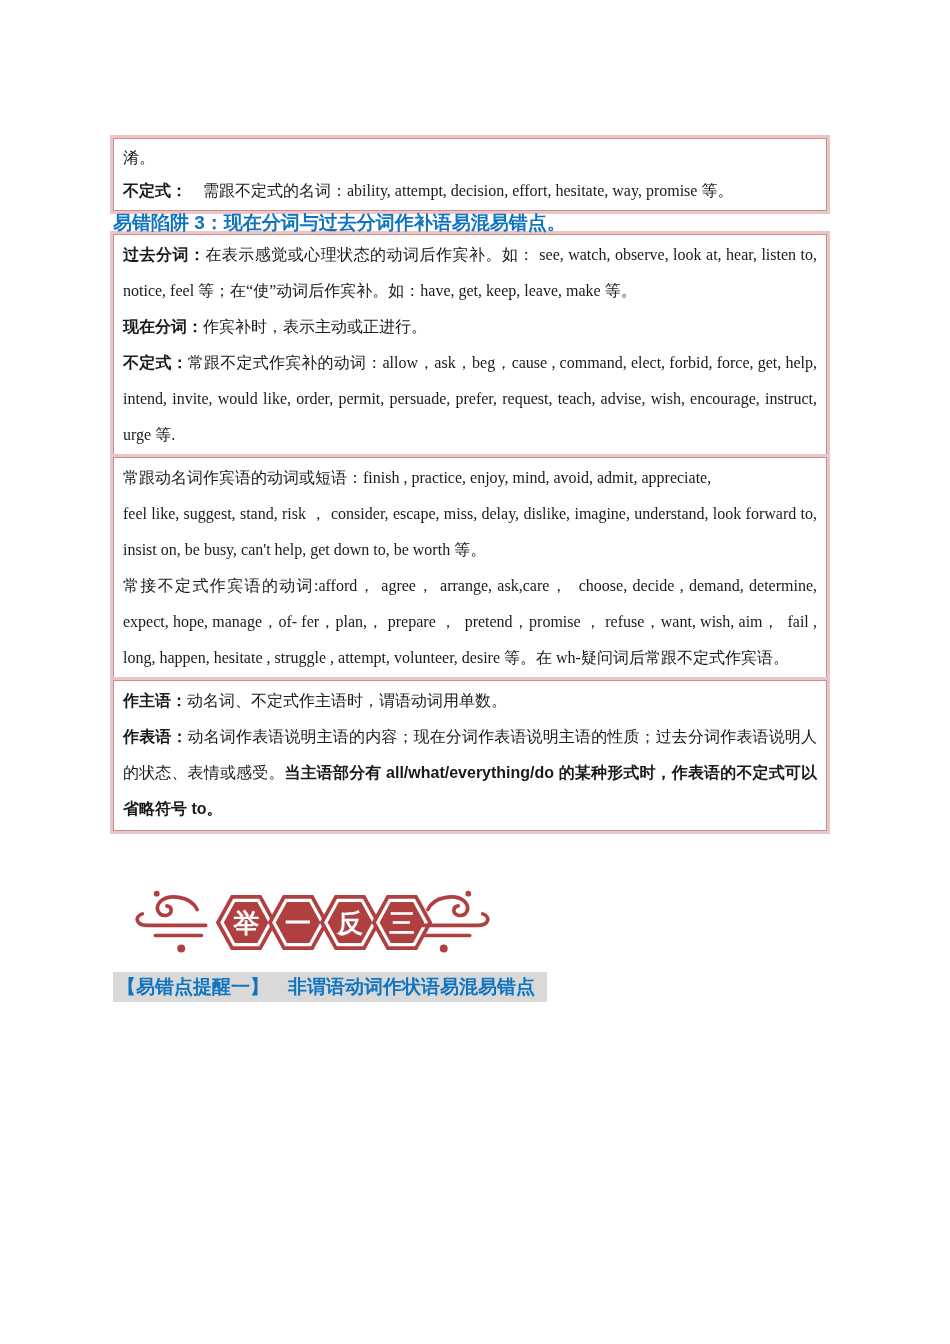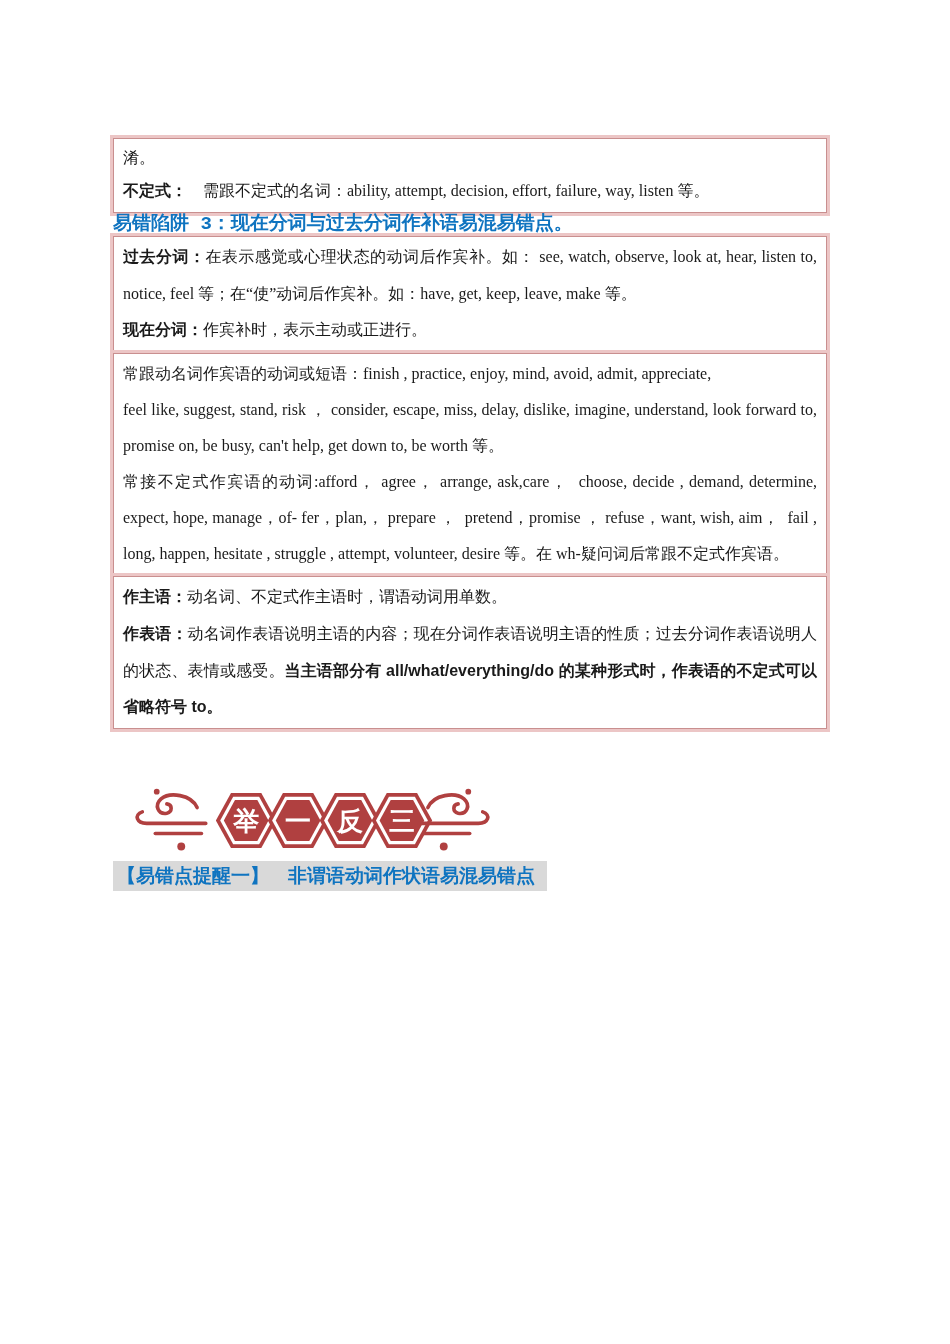--- a/index.html
+++ b/index.html
@@ -33,30 +33,30 @@
   }
   .rbox p {
     margin: 0;
     font-size: 16px;
     line-height: 36px;
     text-align: justify;
     white-space: pre-wrap;
   }
   .box1 p { line-height: 33px; }
   .lab {
-    font-family: Liberation Mono, monospace;
+    font-family: Liberation Sans, sans-serif;
     font-weight: bold;
   }
   .boldtail {
     font-family: "Liberation Sans", "DejaVu Sans", sans-serif;
     font-weight: bold;
   }
   h2.trap {
     margin: 0;
-    font-family: Liberation Mono, monospace;
+    font-family: Liberation Sans, sans-serif;
     font-weight: bold;
     font-size: 19px;
     line-height: 23px;
     color: var(--heading-blue);
   }
   .mt-h3 { margin-top: 44px; margin-bottom: 9px; }
   .mt-h4 { margin-top: 30px; margin-bottom: 9px; }
   .mt-h5 { margin-top: 68px; margin-bottom: 9px; }
   .banner {
     margin-top: 54px;
@@ -64,49 +64,50 @@
     width: 375px;
     height: 75px;
   }
   .banner svg { display: block; width: 375px; height: 75px; }
   .hex-char {
     font-family: "Liberation Sans", "DejaVu Sans", sans-serif;
     font-weight: bold;
   }
   .footer-bar {
     display: inline-block;
-    margin-top: 3px;
+    margin-top: 12px;
     background: var(--footer-bg);
     color: var(--heading-blue);
     font-family: "Liberation Sans", "DejaVu Sans", sans-serif;
     font-weight: bold;
     font-size: 19px;
     line-height: 23px;
     padding: 3px 12px 4px 4px;
   }
 </style>
 </head>
 <body>
 
 <div class="content">
 
   <div class="rbox box1">
     <p>淆。</p>
-    <p><span class="lab">不定式：</span><span>　需跟不定式的名词：ability, attempt, decision, effort, failure, way, listen 等。</span></p>
+    <p><span class="lab">不定式：</span><span>　需跟不定式的名词：ability, attempt, decision, effort, hesitate, way, promise 等。</span></p>
   </div>
 
   <h2 class="trap mt-h3">易错陷阱 3：现在分词与过去分词作补语易混易错点。</h2>
   <div class="rbox">
     <p><span class="lab">过去分词：</span><span>在表示感觉或心理状态的动词后作宾补。如： see, watch, observe, look at, hear, listen to, notice, feel 等；在“使”动词后作宾补。如：have, get, keep, leave, make 等。</span></p>
     <p><span class="lab">现在分词：</span><span>作宾补时，表示主动或正进行。</span></p>
+    <p><span class="lab">不定式：</span><span>常跟不定式作宾补的动词：allow，ask，beg，cause , command, elect, forbid, force, get, help, intend, invite, would like, order, permit, persuade, prefer, request, teach, advise, wish, encourage, instruct, urge 等.</span></p>
   </div>
 
   <div class="rbox">
     <p>常跟动名词作宾语的动词或短语：finish , practice, enjoy, mind, avoid, admit, appreciate,
-feel like, suggest, stand, risk ， consider, escape, miss, delay, dislike, imagine, understand, look forward to, promise on, be busy, can't help, get down to, be worth 等。</p>
+feel like, suggest, stand, risk ， consider, escape, miss, delay, dislike, imagine, understand, look forward to, insist on, be busy, can't help, get down to, be worth 等。</p>
     <p>常接不定式作宾语的动词:afford， agree， arrange, ask,care，  choose, decide , demand, determine, expect, hope, manage，of- fer，plan,， prepare ，  pretend，promise ， refuse，want, wish, aim，  fail , long, happen, hesitate , struggle , attempt, volunteer, desire 等。在 wh-疑问词后常跟不定式作宾语。</p>
   </div>
 
   <div class="rbox">
     <p><span class="lab">作主语：</span><span>动名词、不定式作主语时，谓语动词用单数。</span></p>
     <p><span class="lab">作表语：</span><span>动名词作表语说明主语的内容；现在分词作表语说明主语的性质；过去分词作表语说明人的状态、表情或感受。</span><span class="boldtail">当主语部分有 all/what/everything/do 的某种形式时，作表语的不定式可以省略符号 to。</span></p>
   </div>
 
   <div class="banner">
     <svg viewBox="0 0 520 104">

